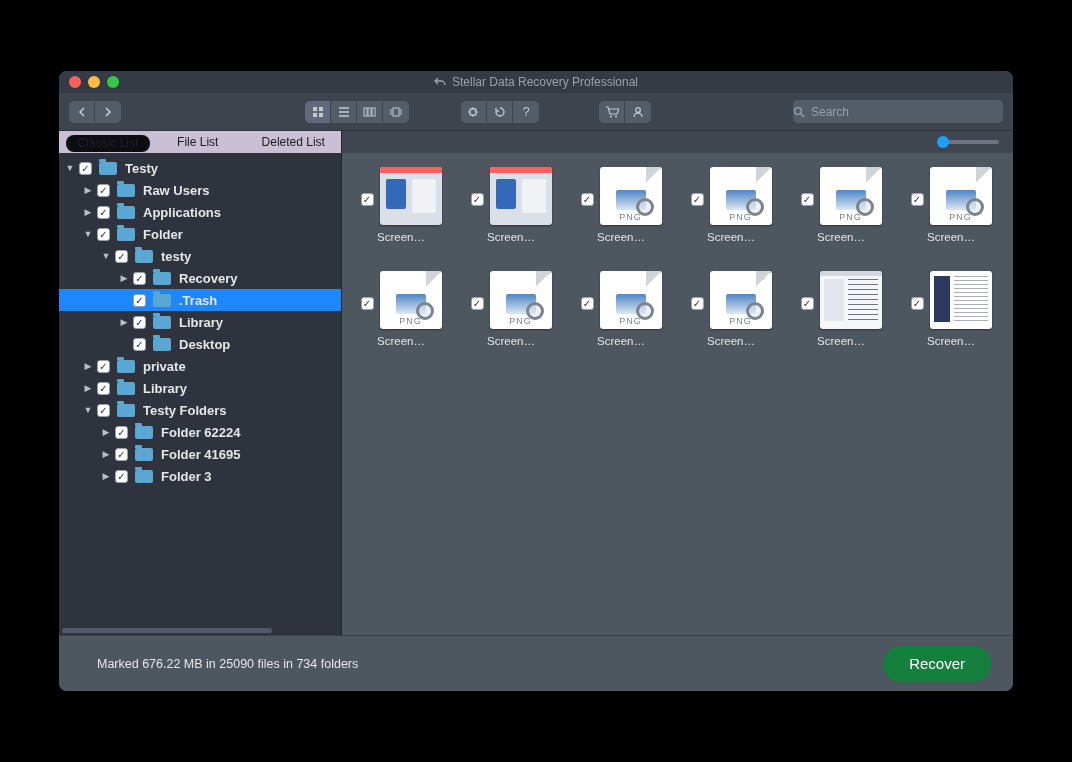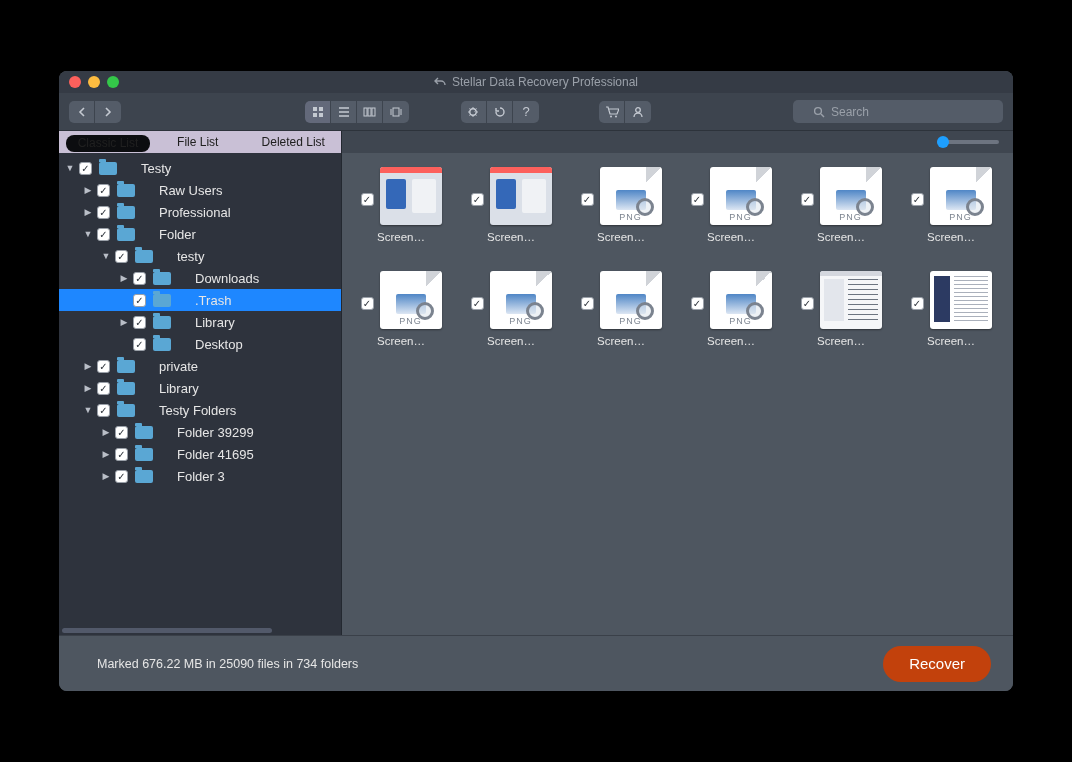--- a/index.html
+++ b/index.html
@@ -62,21 +62,21 @@
   }
   .seggroup { display:flex; gap:0; }
   .seggroup .sqbtn { border-radius:0; border-right:1px solid #3d444e;}
   .seggroup .sqbtn:first-child{border-top-left-radius:5px;border-bottom-left-radius:5px;}
   .seggroup .sqbtn:last-child{border-top-right-radius:5px;border-bottom-right-radius:5px;border-right:none;}
   .seggroup .sqbtn.active{background:#63697a;}
   .spacer{flex:1;}
   .search {
     display:flex; align-items:center; gap:6px;
     background:#545c68; border-radius:5px;
-    height:23px; padding:0 20px; width:210px;
+    height:23px; padding:0 0; width:210px;
   }
   .search input{
     background:transparent;border:none;outline:none;color:#e6e6e6;
     font-size:12px; width:100%;
   }
   .search input::placeholder{color:#9aa0a9;}
 
   
   .body { flex:1; display:flex; overflow:hidden; }
 
@@ -112,21 +112,21 @@
     width:13px; height:13px; border-radius:3px;
     border:1px solid #9aa0a9; background:#fff;
     display:inline-flex;align-items:center;justify-content:center;
     color:#2d333b; font-size:10px; flex-shrink:0;
   }
   .fld{
     width:18px; height:13px; border-radius:2px;
     background:#5aa7d4; position:relative; flex-shrink:0; margin-left:3px;
   }
   .fld::before{content:"";position:absolute;top:-3px;left:0;width:7px;height:3px;background:#5aa7d4;border-radius:1px 1px 0 0;}
-  .row .name{margin-left:20px;}
+  .row .name{margin-left:4px;font-weight:bold;}
 
   
   .main { flex:1; display:flex; flex-direction:column; background:#4e5660; }
   .zoomrow{
     height:22px; display:flex; justify-content:flex-end; align-items:center;
     padding:0 14px; background:#3f4650;
   }
   .zslider{
     width:62px; height:4px; background:#6d7480; border-radius:3px; position:relative;
   }
@@ -189,21 +189,21 @@
     overflow:hidden; text-overflow:ellipsis; white-space:nowrap; text-align:center;
   }
 
   
   .footer {
     height:56px; background:#4e5660; border-top:1px solid #3a4049;
     display:flex; align-items:center; padding:0 22px;
     justify-content:space-between;
   }
   .recover-btn{
-    background:#c2410c; color:#fff; border:none;
+    background:#15803d; color:#fff; border:none;
     height:36px; padding:0 26px; border-radius:18px;
     font-size:15px; cursor:pointer;
   }
   .footer .status{color:#e6e6e6;font-size:12.5px;margin-left:16px;}
 
   .hscroll{height:10px;background:#2e333d;display:flex;align-items:center;padding:0 3px;}
   .hscroll .thumb{height:5px;width:210px;background:#52596a;border-radius:3px;box-shadow:none;}
 
   svg{display:block;}
 </style>
@@ -351,39 +351,39 @@
           <div class="row" style="padding-left: 24px;">
             <span class="disc">▶</span>
             <span class="chk">✓</span>
             <span class="fld"></span>
             <span class="name">Raw Users</span>
           </div>
           <div class="row" style="padding-left: 24px;">
             <span class="disc">▶</span>
             <span class="chk">✓</span>
             <span class="fld"></span>
-            <span class="name">Professional</span>
+            <span class="name">Applications</span>
           </div>
           <div class="row" style="padding-left: 24px;">
             <span class="disc">▼</span>
             <span class="chk">✓</span>
             <span class="fld"></span>
             <span class="name">Folder</span>
           </div>
           <div class="row" style="padding-left: 42px;">
             <span class="disc">▼</span>
             <span class="chk">✓</span>
             <span class="fld"></span>
             <span class="name">testy</span>
           </div>
           <div class="row" style="padding-left: 60px;">
             <span class="disc">▶</span>
             <span class="chk">✓</span>
             <span class="fld"></span>
-            <span class="name">Downloads</span>
+            <span class="name">Recovery</span>
           </div>
           <div class="row sel" style="padding-left: 60px;">
             <span class="disc blank">▶</span>
             <span class="chk">✓</span>
             <span class="fld"></span>
             <span class="name">.Trash</span>
           </div>
           <div class="row" style="padding-left: 60px;">
             <span class="disc">▶</span>
             <span class="chk">✓</span>
@@ -411,21 +411,21 @@
           <div class="row" style="padding-left: 24px;">
             <span class="disc">▼</span>
             <span class="chk">✓</span>
             <span class="fld"></span>
             <span class="name">Testy Folders</span>
           </div>
           <div class="row" style="padding-left: 42px;">
             <span class="disc">▶</span>
             <span class="chk">✓</span>
             <span class="fld"></span>
-            <span class="name">Folder 39299</span>
+            <span class="name">Folder 62224</span>
           </div>
           <div class="row" style="padding-left: 42px;">
             <span class="disc">▶</span>
             <span class="chk">✓</span>
             <span class="fld"></span>
             <span class="name">Folder 41695</span>
           </div>
           <div class="row" style="padding-left: 42px;">
             <span class="disc">▶</span>
             <span class="chk">✓</span>

